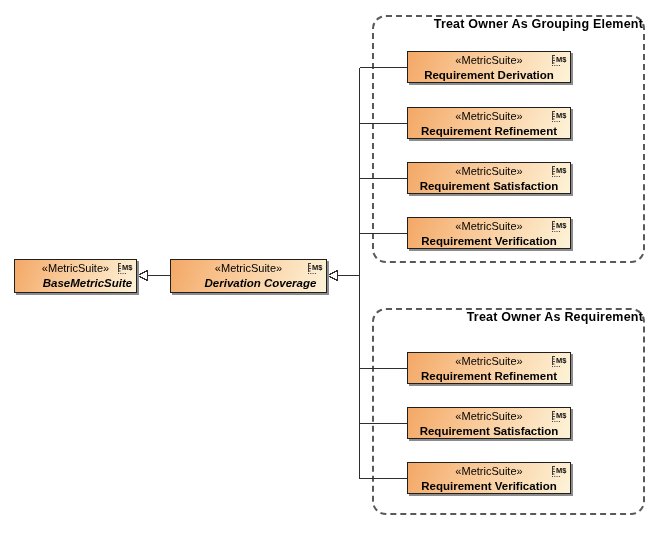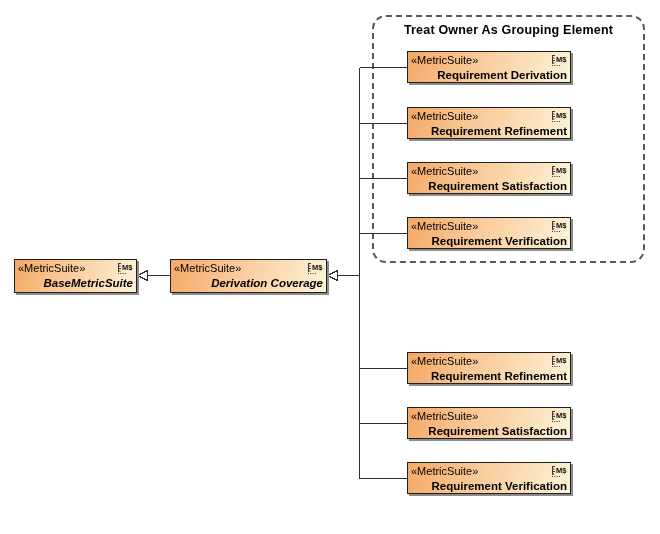--- a/index.html
+++ b/index.html
@@ -12,50 +12,50 @@
   }
   .group{
     position:absolute;
     border:2px dashed #595959;
     border-radius:14px;
     background:transparent;
     box-sizing:border-box;
   }
   .group-title{
     display:block;
-    text-align:center;
+    text-align:right;
     font-size:12.5px;
     font-weight:bold;
     color:#000000;
-    margin-top:6px;
     letter-spacing:0.2px;
   }
   #connectors{
     position:absolute;left:0;top:0;
     width:660px;height:534px;
     pointer-events:none;
   }
   .node{
     position:absolute;
     box-sizing:border-box;
     border:1px solid #1f1f1f;
     background:linear-gradient(110deg,#f3a866 0%,#f9c795 38%,#fdf3d8 100%);
     box-shadow:2px 2px 0 #8c8c8c;
     padding:1px 3px 0 3px;
   }
   .stereo{
     display:block;
+    text-align:center;
     font-size:11px;
     line-height:15px;
     color:#000000;
     white-space:nowrap;
   }
   .nname{
     display:block;
-    text-align:right;
+    text-align:center;
     font-size:11.5px;
     font-weight:bold;
     line-height:14px;
     color:#000000;
     white-space:nowrap;
   }
   .node.abstract .nname{font-style:italic;margin-left:24px;}
   .msicon{
     position:absolute;
     top:2px;right:3px;
@@ -63,20 +63,23 @@
 </style>
 </head>
 <body>
 
 <div id="canvas">
 
   <div class="group" style="left:372px;top:15px;width:273px;height:248px;">
     <span class="group-title">Treat Owner As Grouping Element</span>
   </div>
 
+  <div class="group" style="left:372px;top:308px;width:273px;height:207px;">
+    <span class="group-title">Treat Owner As Requirement</span>
+  </div>
 
   <svg id="connectors" width="660" height="534" viewBox="0 0 660 534" shape-rendering="crispEdges">
     <g stroke="#2e2e2e" stroke-width="1" fill="none">
       <line x1="147" y1="275.5" x2="170" y2="275.5"></line>
       <polygon points="137.5,275.5 147.5,270.5 147.5,280.5" fill="#ffffff"></polygon>
     </g>
     <g stroke="#2e2e2e" stroke-width="1" fill="none">
       <line x1="337" y1="275.5" x2="359.5" y2="275.5"></line>
       <polygon points="327.5,275.5 337.5,270.5 337.5,280.5" fill="#ffffff"></polygon>
       <line x1="359.5" y1="67.5" x2="359.5" y2="478.5"></line>

